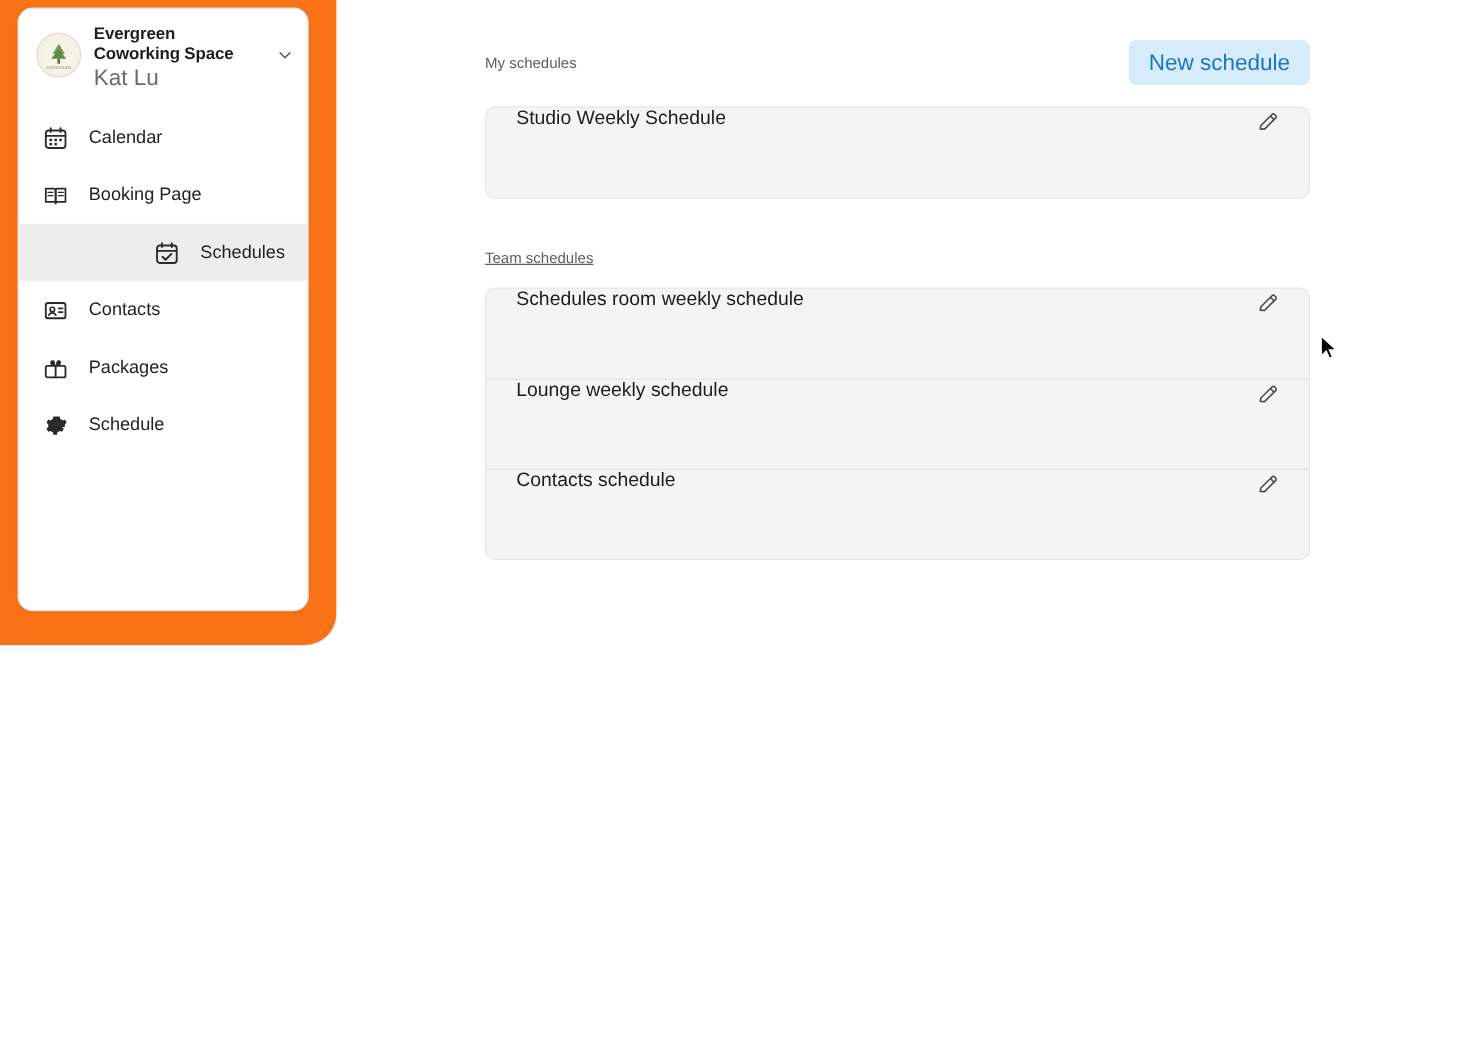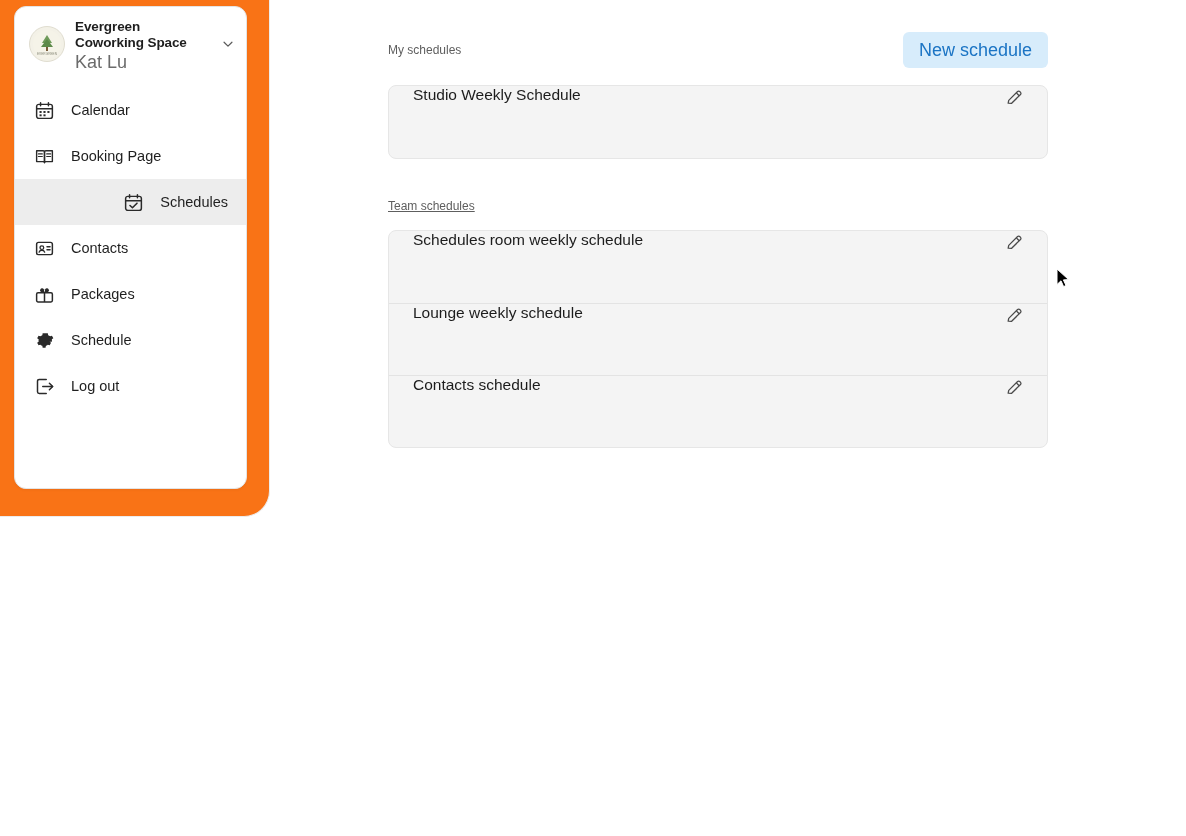--- a/index.html
+++ b/index.html
@@ -279,30 +279,20 @@
       <div class="nav-item">
         <span class="ic">
           <svg width="21" height="21" viewBox="0 0 24 24" aria-hidden="true">
             <path fill="currentColor" d="M12 8.2a3.8 3.8 0 1 0 0 7.6 3.8 3.8 0 0 0 0-7.6zm0 5.9a2.1 2.1 0 1 1 0-4.2 2.1 2.1 0 0 1 0 4.2z"></path>
             <path fill="currentColor" d="M20.4 13.3l.1-1.3-.1-1.3 1.7-1.4-1.6-2.8-2.1.7a7.9 7.9 0 0 0-2.2-1.3L15.8 3.6h-3.2l-.4.2-.4-.2H9.9l-.4 2.3a7.9 7.9 0 0 0-2.2 1.3l-2.1-.7-1.6 2.8 1.7 1.4-.1 1.3.1 1.3-1.7 1.4 1.6 2.8 2.1-.7c.66.55 1.4.99 2.2 1.3l.4 2.3h3.3l.4-2.3c.8-.31 1.54-.75 2.2-1.3l2.1.7 1.6-2.8-1.7-1.4z"></path>
           </svg>
         </span>
         <span class="nav-label">Schedule</span>
       </div>
 
-      <div class="nav-item">
-        <span class="ic">
-          <svg width="21" height="21" viewBox="0 0 24 24" aria-hidden="true">
-            <path d="M14 4 H6 a2 2 0 0 0 -2 2 v12 a2 2 0 0 0 2 2 h8" fill="none" stroke="currentColor" stroke-width="1.7" stroke-linecap="round"></path>
-            <line x1="10" y1="12" x2="21" y2="12" stroke="currentColor" stroke-width="1.7" stroke-linecap="round"></line>
-            <path d="M17.6 8.2 L21.4 12 L17.6 15.8" fill="none" stroke="currentColor" stroke-width="1.7" stroke-linecap="round" stroke-linejoin="round"></path>
-          </svg>
-        </span>
-        <span class="nav-label">Log out</span>
-      </div>
 
     </div>
   </div>
 </div>
 
 <div class="main">
 
   <div class="section-head">
     <div class="section-title">My schedules</div>
     <button class="new-btn">New schedule</button>

